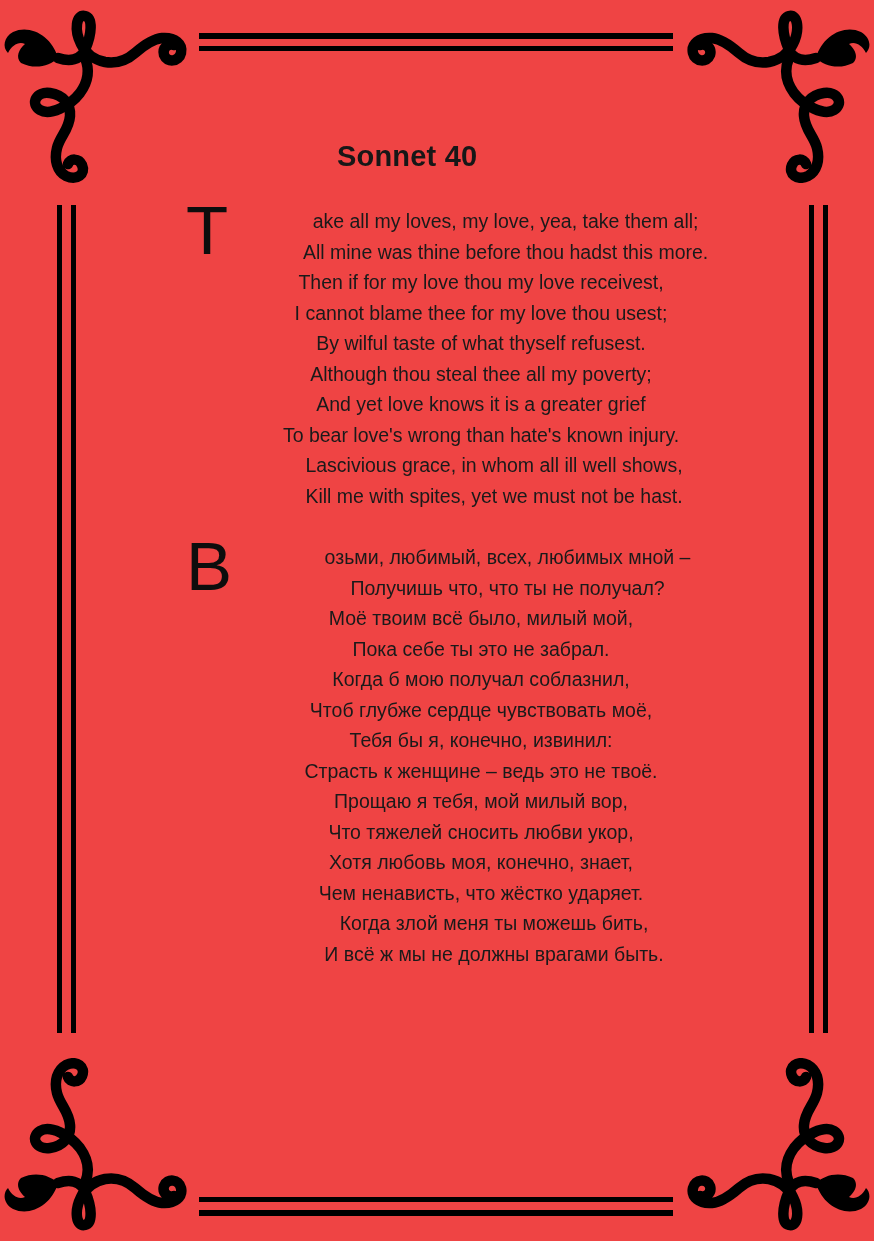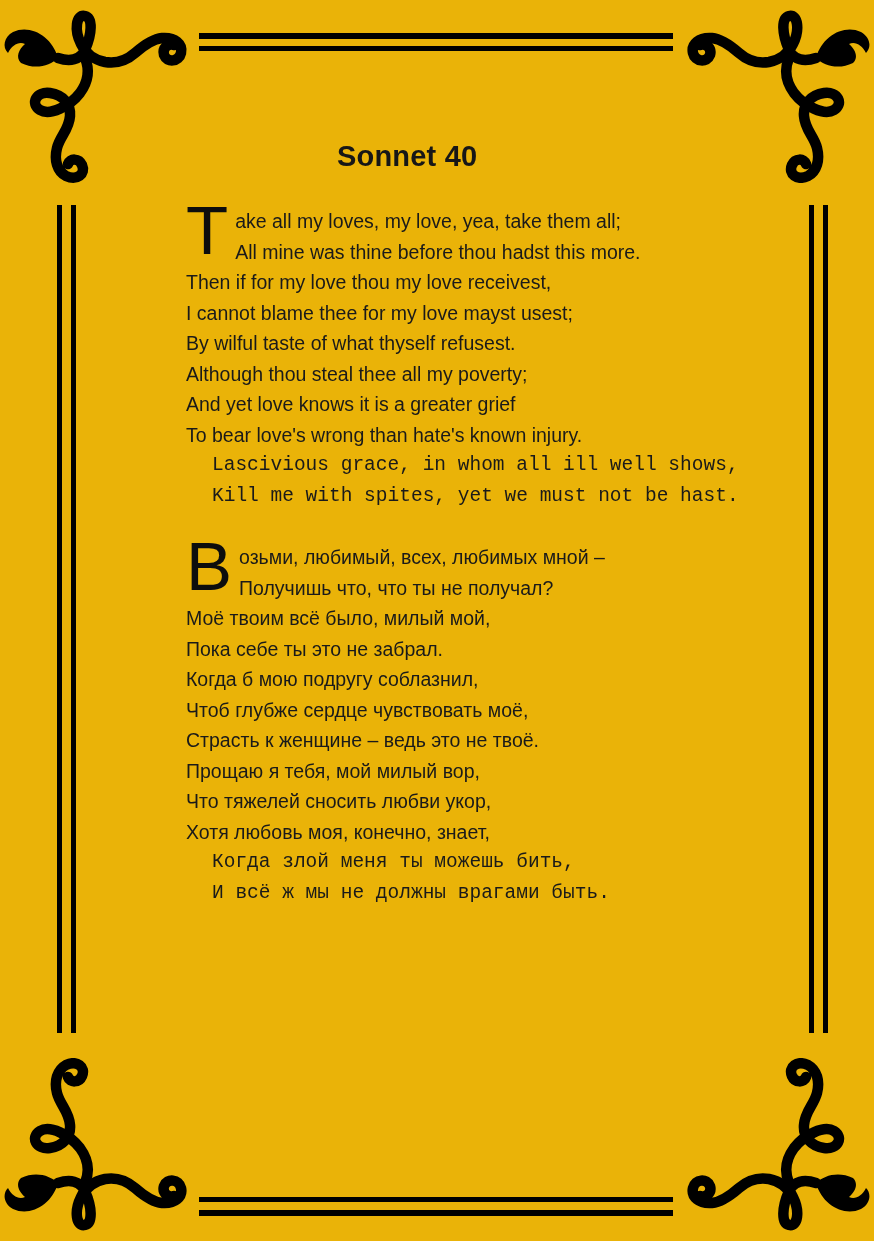--- a/index.html
+++ b/index.html
@@ -2,24 +2,25 @@
 <html><head>
 <meta charset="utf-8">
 <style>
   * { margin: 0; padding: 0; box-sizing: border-box; }
   html, body { background: #ffffff; }
   .page {
     position: relative;
     width: 874px;
     height: 1241px;
     margin: 0 auto;
-    background: #eab308;
+    background: #ef4444;
     font-family: "Liberation Sans", "DejaVu Sans", sans-serif;
     color: #141414;
     overflow: hidden;
+    text-align: center;
   }
   
   .rule { position: absolute; background: #000000; }
   .rule.h-top-1    { left: 199px; top: 33px;   width: 474px; height: 6px; }
   .rule.h-top-2    { left: 199px; top: 46px;   width: 474px; height: 5px; }
   .rule.h-bot-1    { left: 199px; top: 1197px; width: 474px; height: 5px; }
   .rule.h-bot-2    { left: 199px; top: 1210px; width: 474px; height: 6px; }
   .rule.v-left-1   { left: 57px;  top: 205px;  width: 5px;  height: 828px; }
   .rule.v-left-2   { left: 71px;  top: 205px;  width: 5px;  height: 828px; }
   .rule.v-right-1  { left: 809px; top: 205px;  width: 5px;  height: 828px; }
@@ -53,21 +54,21 @@
   .stanza { overflow: visible; }
   .dropcap {
     float: left;
     font-size: 69px;
     line-height: 50px;
     height: 58px;
     margin: 0 7px 0 0;
     color: #0d0d0d;
   }
   .pline { white-space: nowrap; }
-  .pline.indent { margin-left: 26px; font-family: Liberation Mono, monospace; }
+  .pline.indent { margin-left: 26px; }
   .stanza-gap { height: 31px; clear: both; }
 </style>
 </head>
 <body>
 
 <div class="page">
 
   <div class="rule h-top-1"></div>
   <div class="rule h-top-2"></div>
   <div class="rule h-bot-1"></div>
@@ -116,42 +117,44 @@
 
   <h1 class="title">Sonnet 40</h1>
 
   <div class="poem">
 
     <div class="stanza">
       <span class="dropcap">T</span>
       <div class="pline">ake all my loves, my love, yea, take them all;</div>
       <div class="pline">All mine was thine before thou hadst this more.</div>
       <div class="pline">Then if for my love thou my love receivest,</div>
-      <div class="pline">I cannot blame thee for my love mayst usest;</div>
+      <div class="pline">I cannot blame thee for my love thou usest;</div>
       <div class="pline">By wilful taste of what thyself refusest.</div>
       <div class="pline">Although thou steal thee all my poverty;</div>
       <div class="pline">And yet love knows it is a greater grief</div>
       <div class="pline">To bear love's wrong than hate's known injury.</div>
       <div class="pline indent">Lascivious grace, in whom all ill well shows,</div>
       <div class="pline indent">Kill me with spites, yet we must not be hast.</div>
     </div>
 
     <div class="stanza-gap"></div>
 
     <div class="stanza">
       <span class="dropcap">В</span>
       <div class="pline">озьми, любимый, всех, любимых мной –</div>
       <div class="pline">Получишь что, что ты не получал?</div>
       <div class="pline">Моё твоим всё было, милый мой,</div>
       <div class="pline">Пока себе ты это не забрал.</div>
-      <div class="pline">Когда б мою подругу соблазнил,</div>
+      <div class="pline">Когда б мою получал соблазнил,</div>
       <div class="pline">Чтоб глубже сердце чувствовать моё,</div>
+      <div class="pline">Тебя бы я, конечно, извинил:</div>
       <div class="pline">Страсть к женщине – ведь это не твоё.</div>
       <div class="pline">Прощаю я тебя, мой милый вор,</div>
       <div class="pline">Что тяжелей сносить любви укор,</div>
       <div class="pline">Хотя любовь моя, конечно, знает,</div>
+      <div class="pline">Чем ненависть, что жёстко ударяет.</div>
       <div class="pline indent">Когда злой меня ты можешь бить,</div>
       <div class="pline indent">И всё ж мы не должны врагами быть.</div>
     </div>
 
   </div>
 
 </div>
 
 </body></html>

